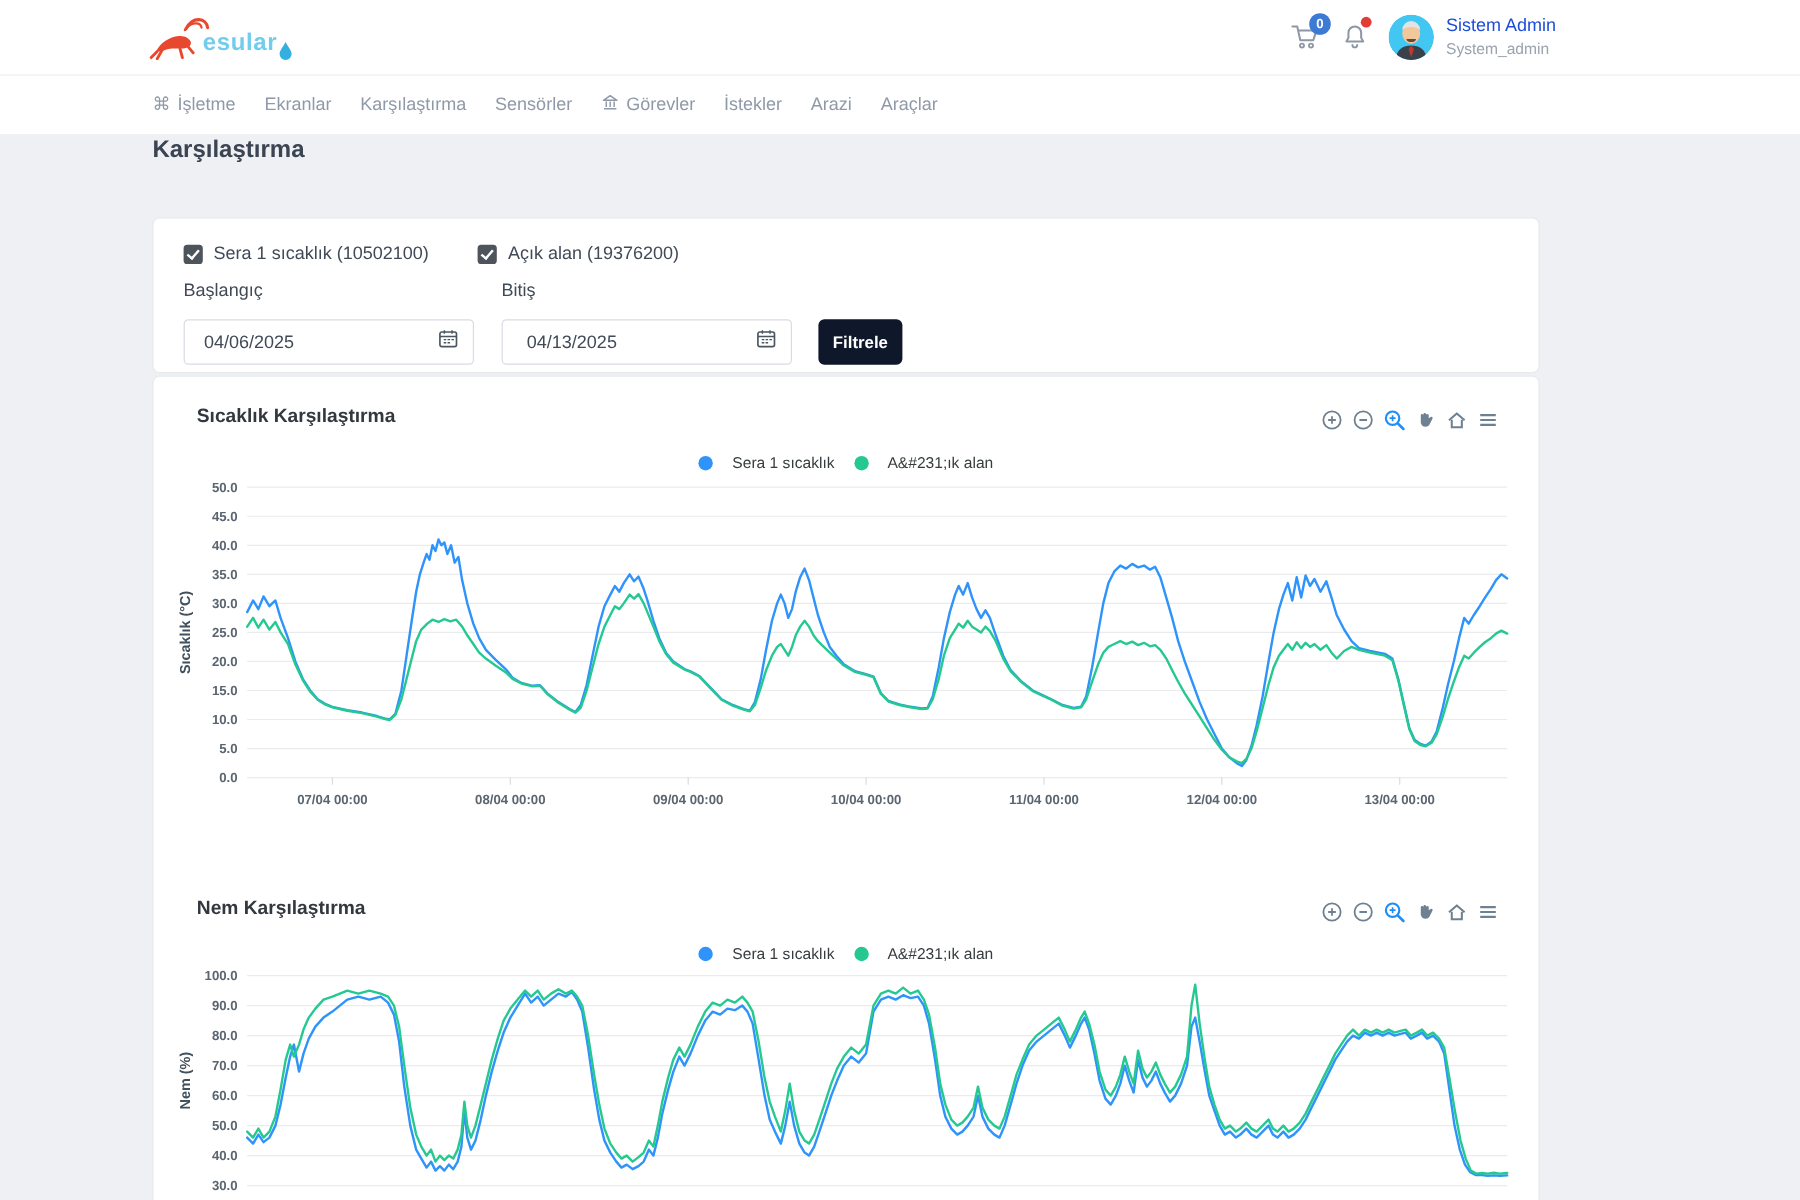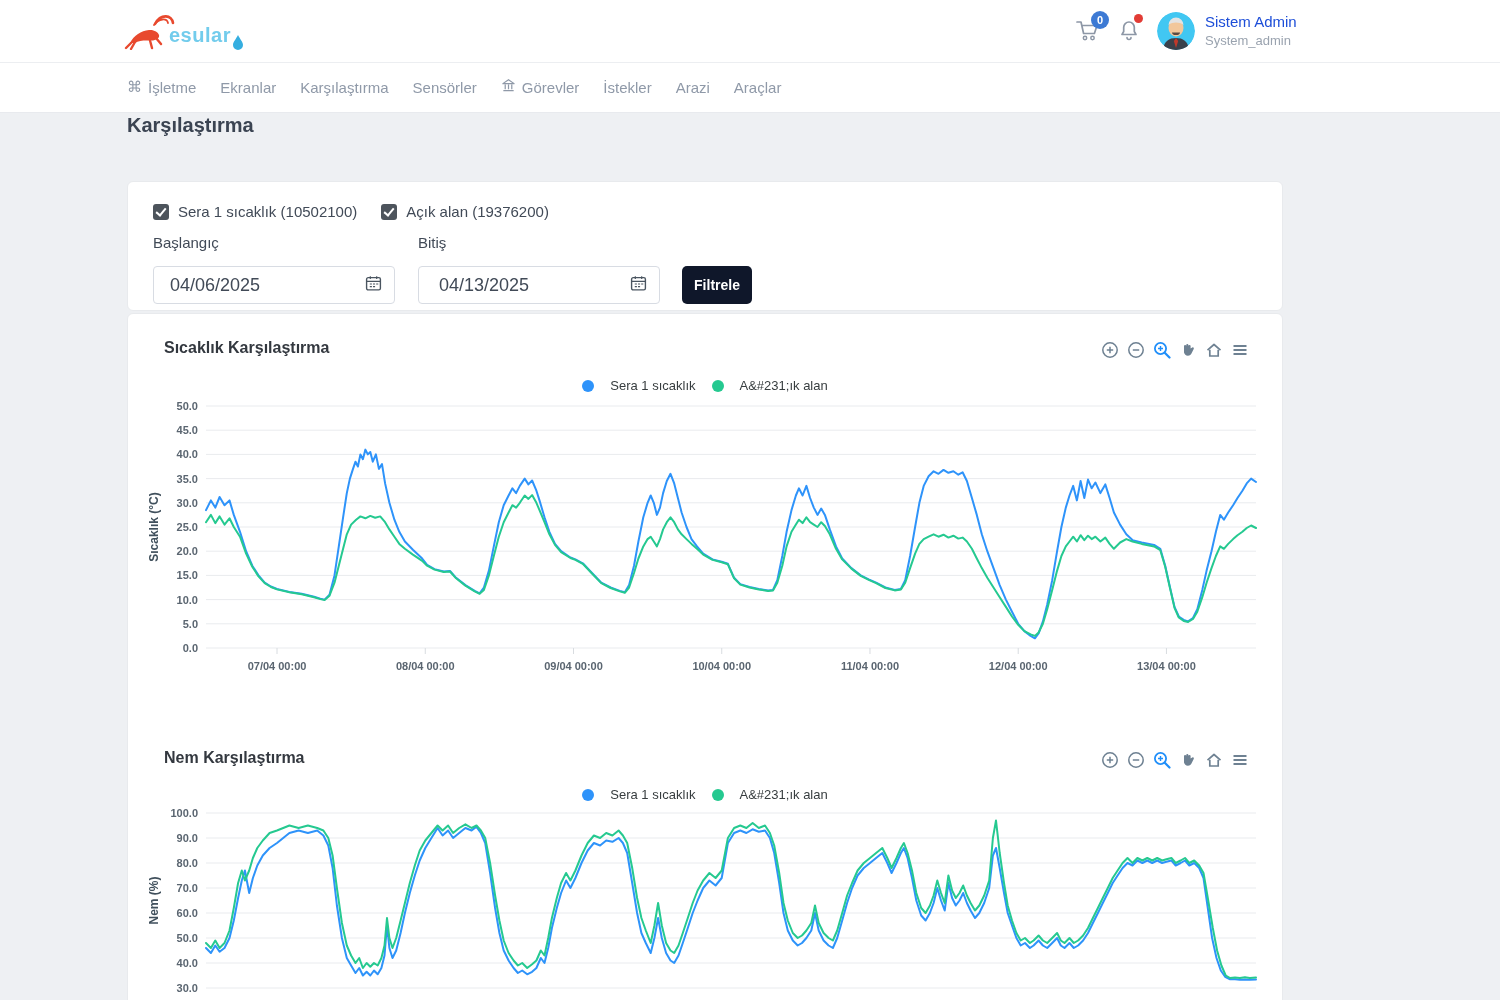--- a/index.html
+++ b/index.html
@@ -21,29 +21,29 @@
   .nav{position:absolute;left:0;top:62px;width:1500px;height:51px;background:#fff;
        border-bottom:1px solid #e8eaee;display:flex;align-items:center;padding-left:127px;box-sizing:border-box;gap:24px;}
   .nav-item{font-size:15px;color:#8f99a8;display:flex;align-items:center;gap:6px;cursor:pointer;white-space:nowrap;}
   .nav-item .glyph{font-size:15px;color:#8f99a8;}
   
   .page-title{position:absolute;left:127px;top:114px;font-size:20px;font-weight:bold;color:#3b4452;}
   .card{position:absolute;left:127px;width:1156px;background:#fff;border:1px solid #e8eaed;border-radius:6px;box-sizing:border-box;}
   #filter-card{top:181px;height:130px;}
   #chart-card{top:313px;height:700px;}
   
-  .cb-row{position:absolute;left:25px;top:21px;display:flex;align-items:center;gap:24px;}
+  .cb-row{position:absolute;left:25px;top:21px;display:flex;align-items:center;gap:41px;}
   .cb-item{display:flex;align-items:center;gap:9px;cursor:pointer;}
   .cb{width:16px;height:16px;background:#4d545c;border-radius:3px;position:relative;flex:0 0 16px;}
   .cb::after{content:"";position:absolute;left:5px;top:2px;width:4px;height:8px;border:solid #fff;border-width:0 2px 2px 0;transform:rotate(40deg);}
   .cb-label{font-size:15px;color:#414a57;}
   .fld-label{position:absolute;top:52px;font-size:15px;color:#414a57;}
   .inp{position:absolute;top:84px;width:242px;height:38px;border:1px solid #d8dce3;border-radius:4px;background:#fff;
        box-sizing:border-box;display:flex;align-items:center;padding:0 12px 0 16px;}
-  .inp-val{flex:1;font-size:18px;color:#414a57;}
+  .inp-val{flex:1;font-size:15px;color:#414a57;}
   .btn{position:absolute;left:554px;top:84px;width:70px;height:38px;background:#0f172a;border:none;border-radius:5px;
        color:#fff;font-size:14px;font-weight:bold;cursor:pointer;font-family:"Liberation Sans",sans-serif;}
   
   .chart-title{position:absolute;left:36px;font-size:16px;font-weight:bold;color:#33383f;}
   .toolbar{position:absolute;right:33px;display:flex;gap:8px;align-items:center;}
   .toolbar svg{cursor:pointer;}
   .legend{position:absolute;left:0;width:100%;display:flex;justify-content:center;gap:16px;}
   .lg-item{display:flex;align-items:center;gap:16px;cursor:pointer;}
   .lg-dot{width:12px;height:12px;border-radius:50%;}
   .lg-label{font-size:13px;color:#373d3f;}

